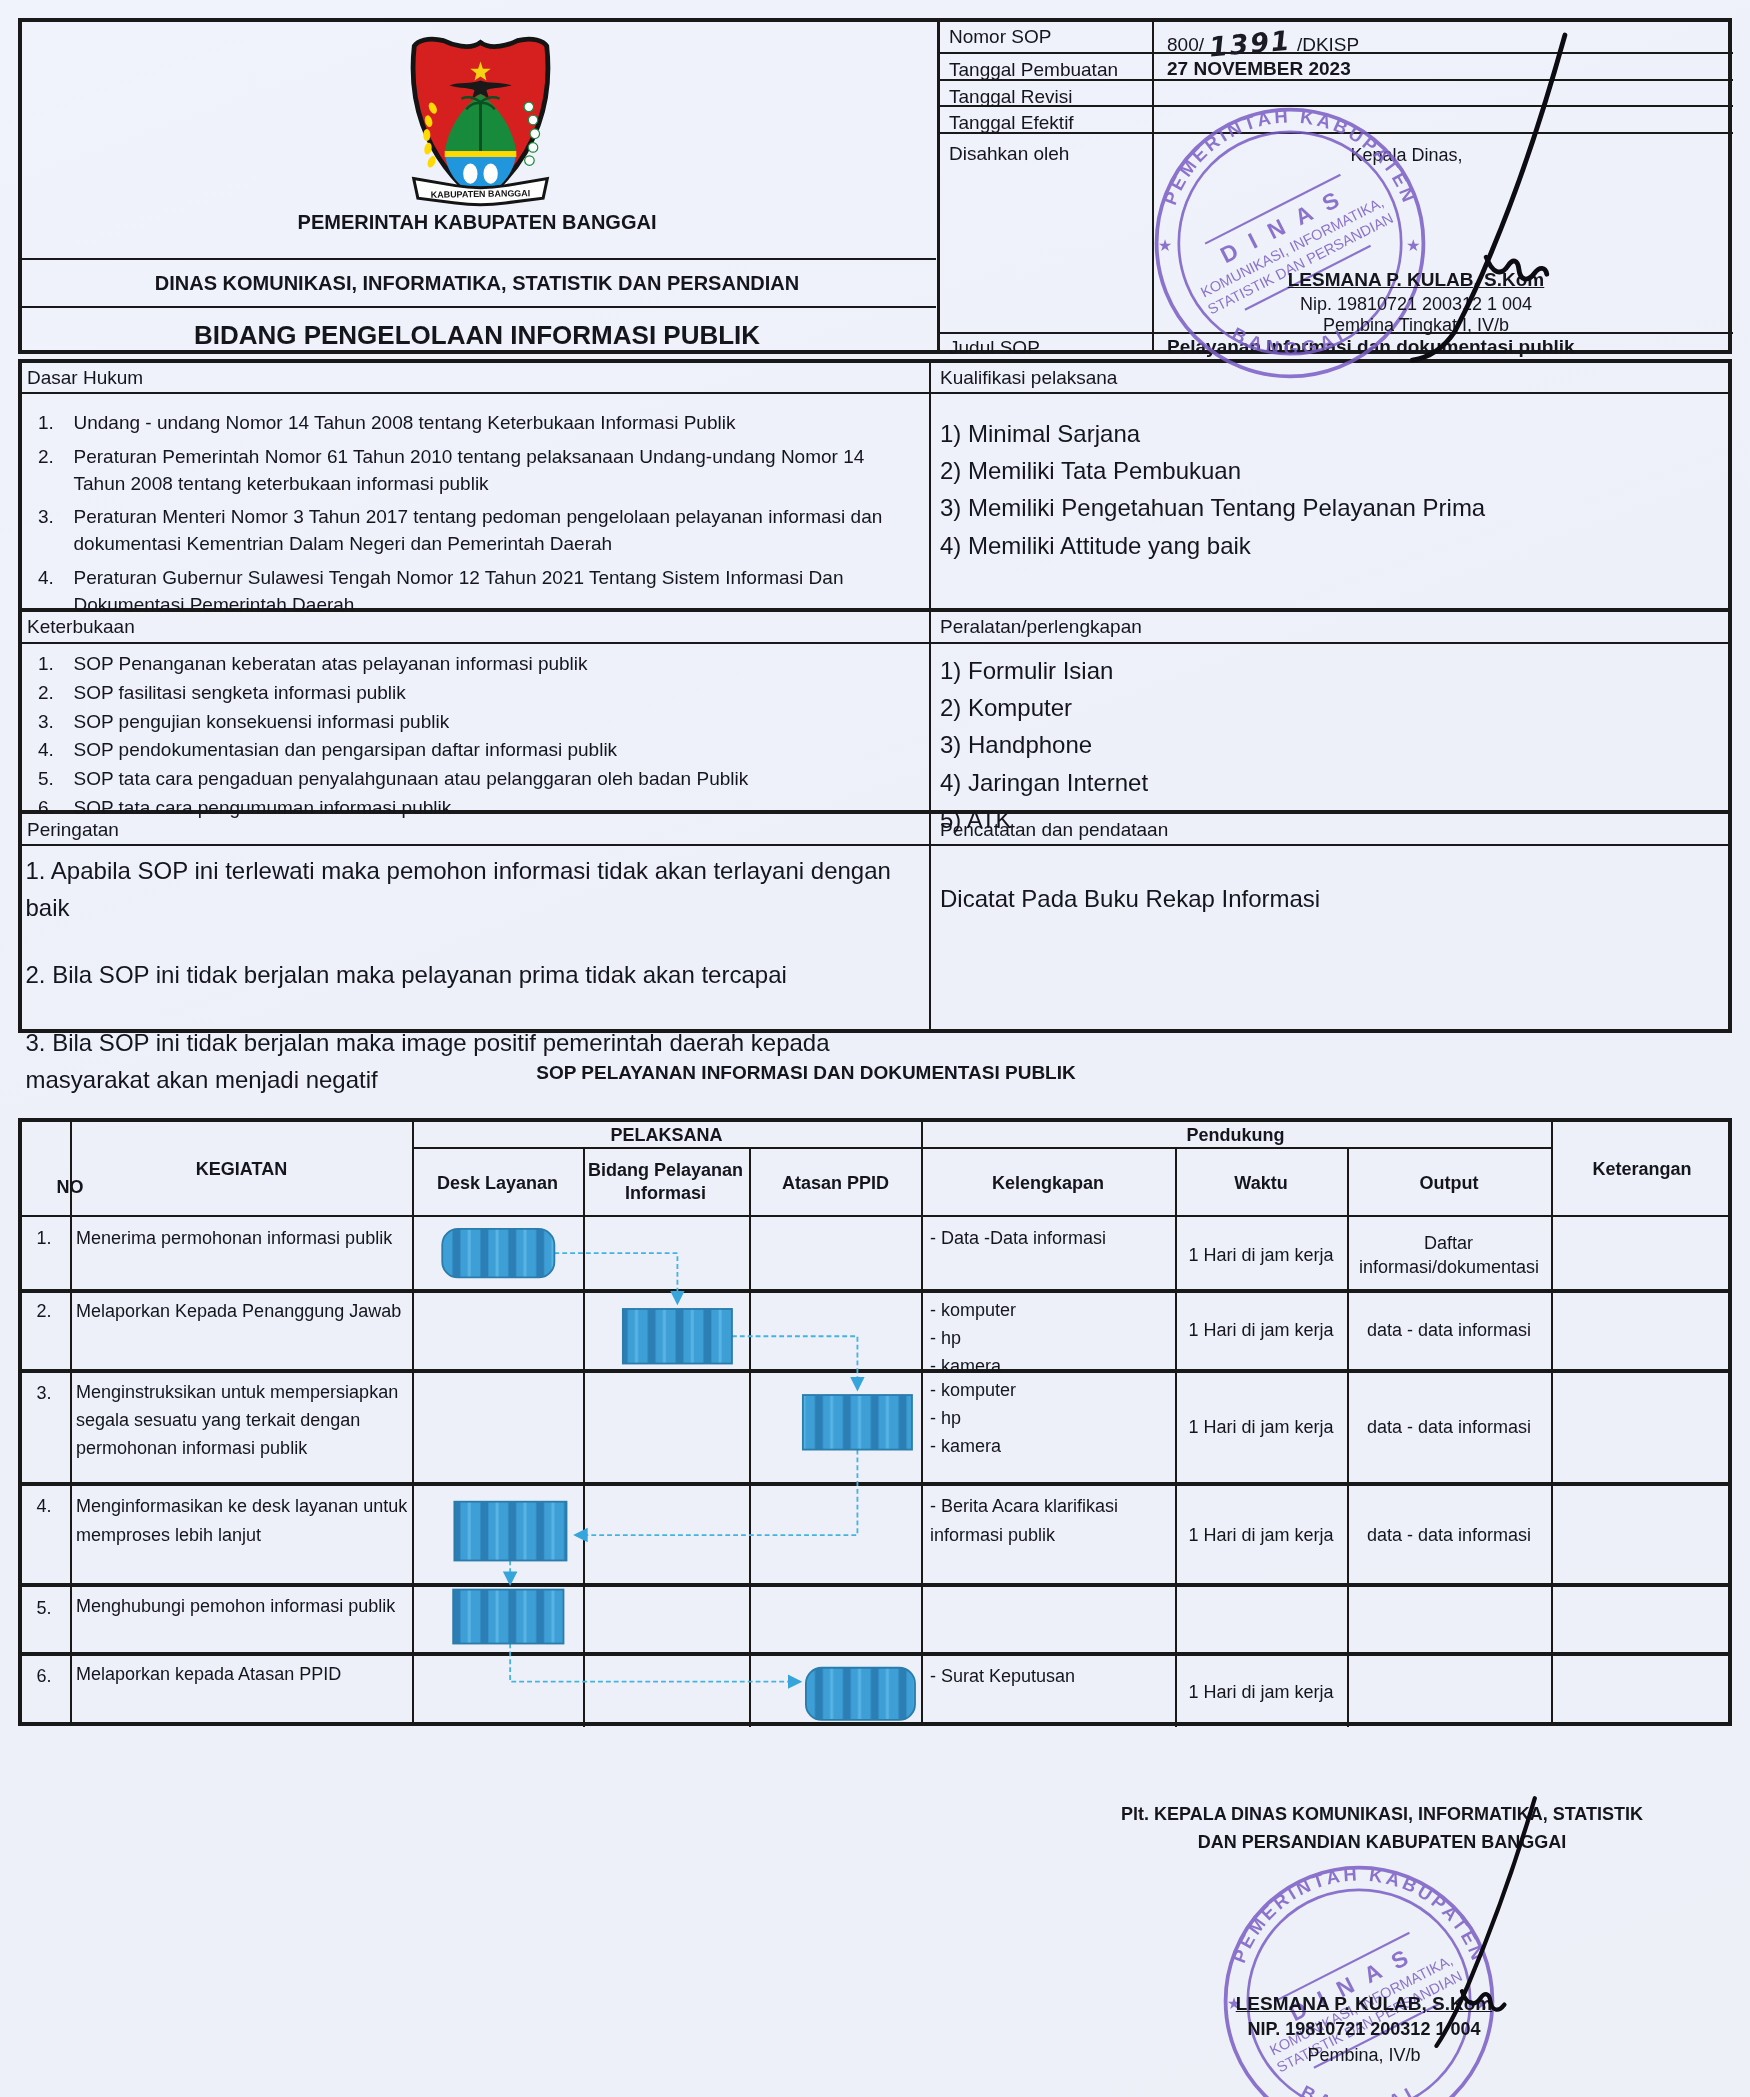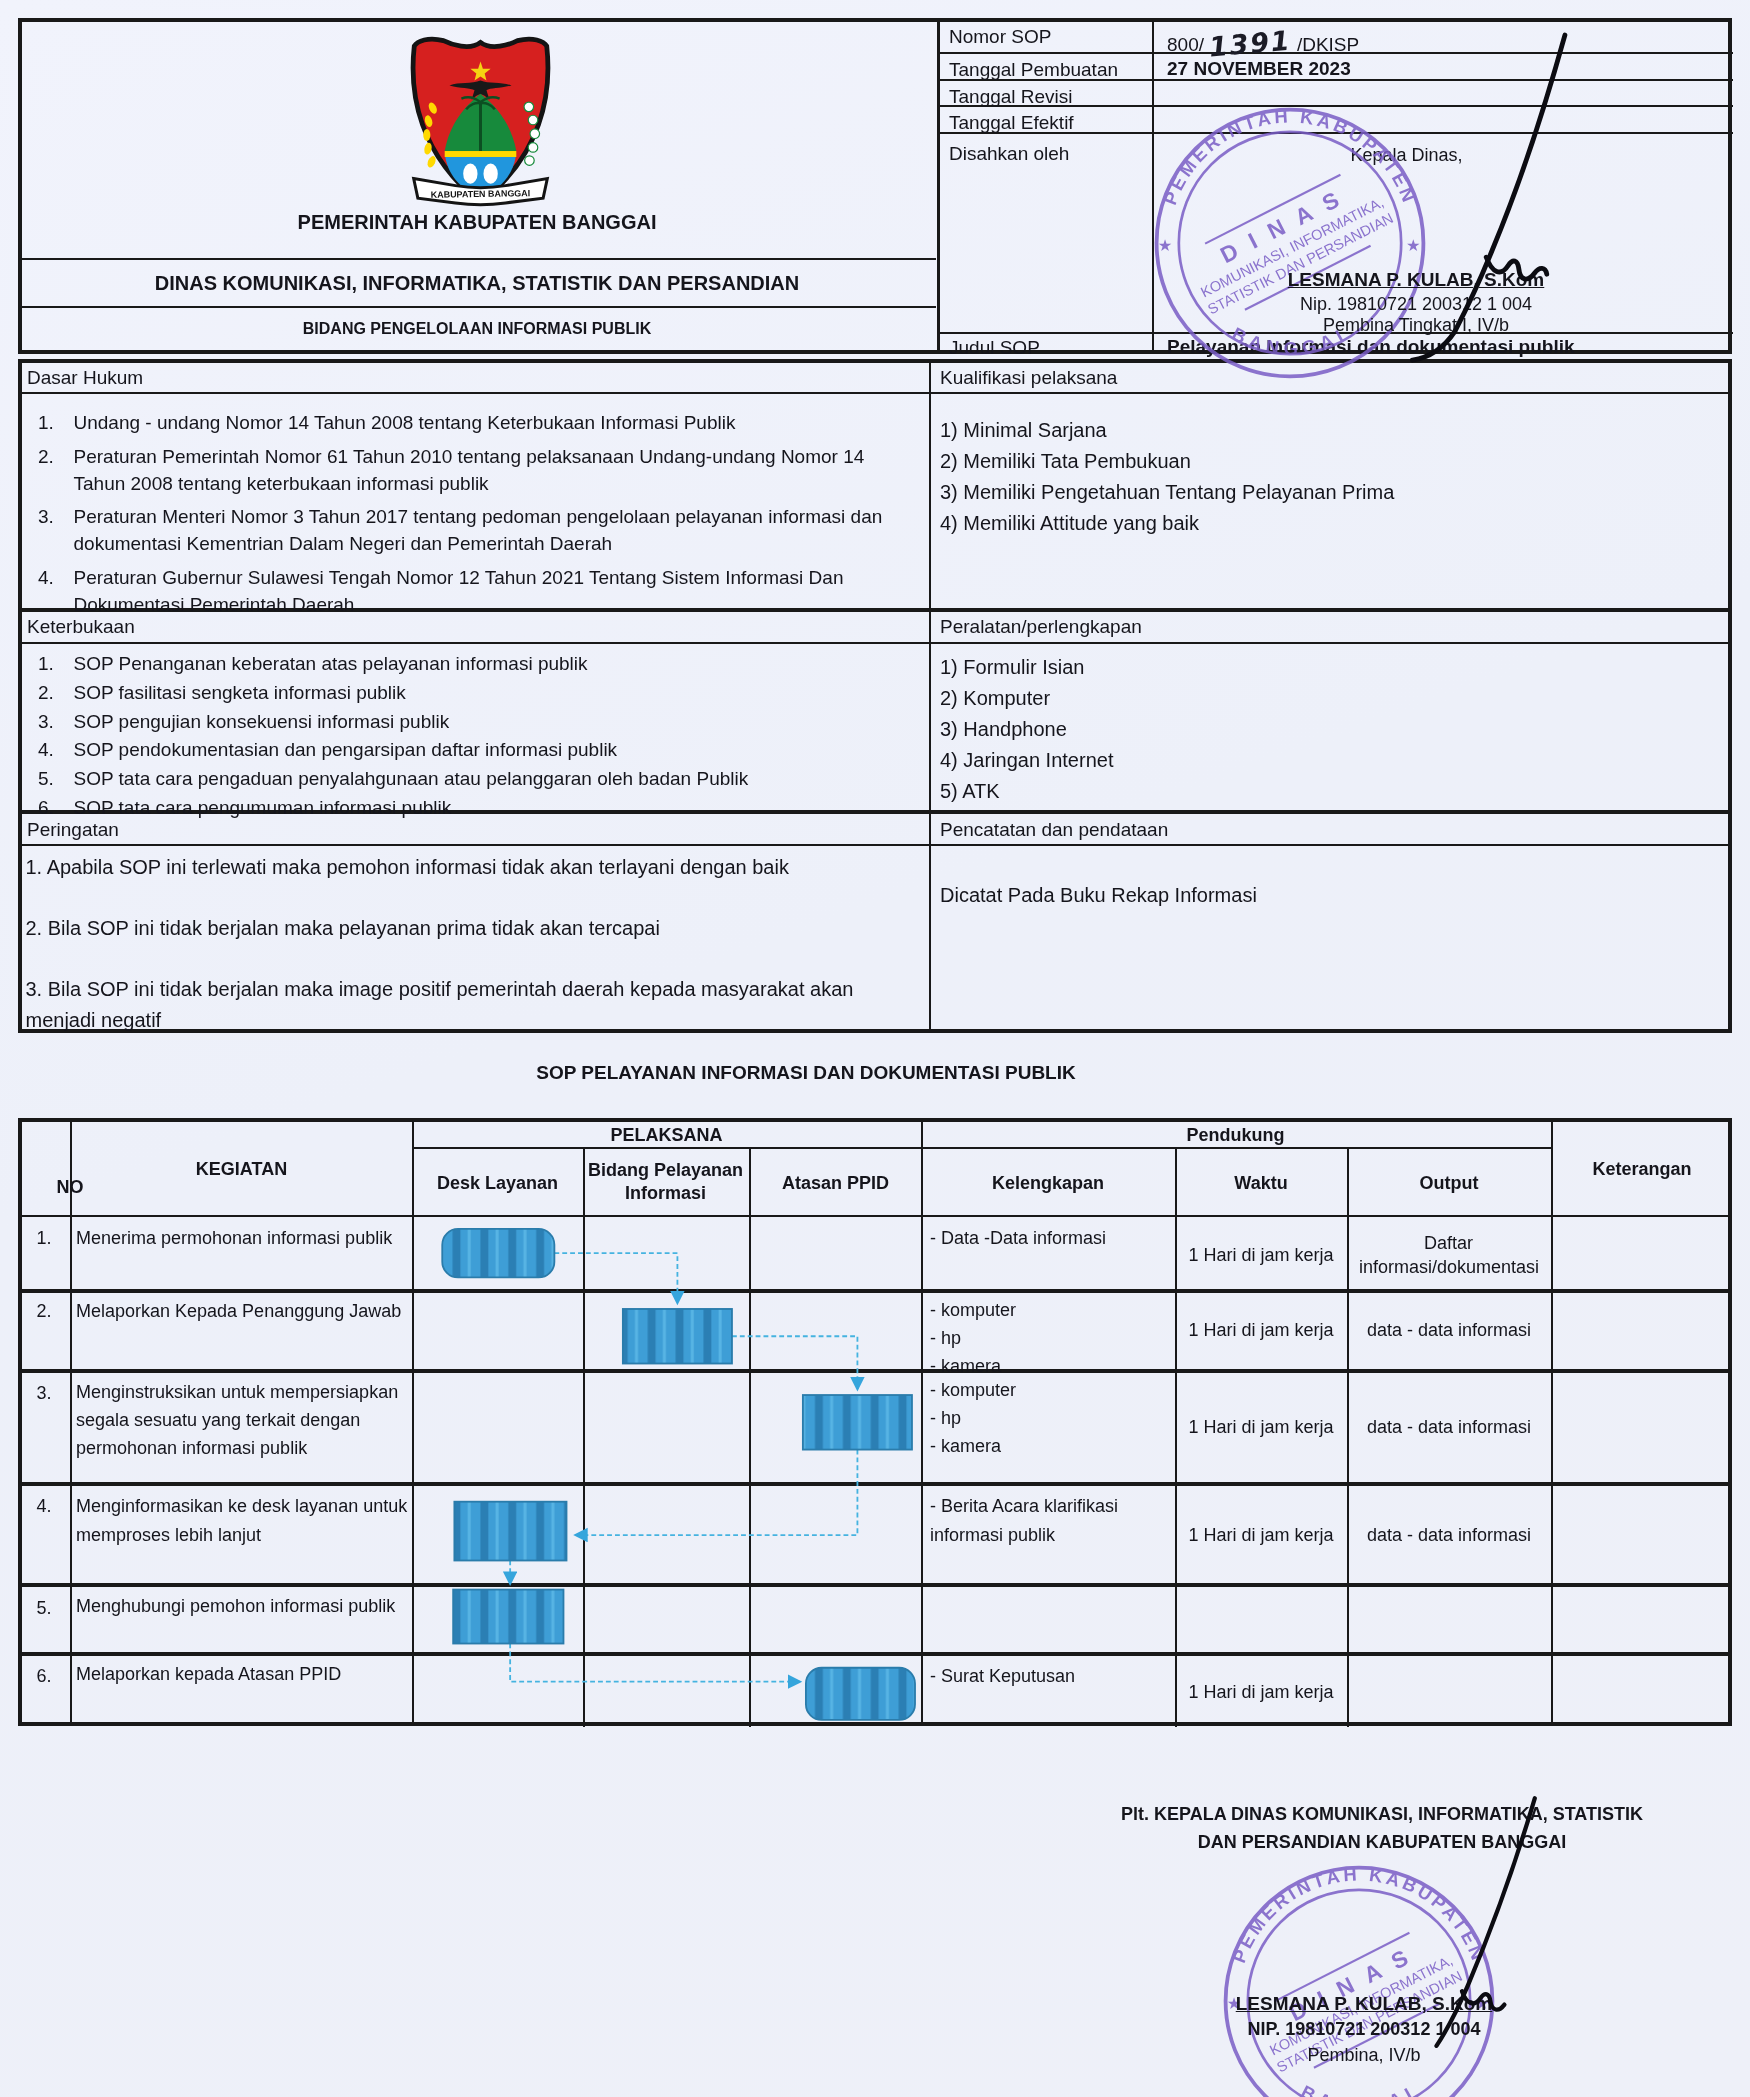--- a/index.html
+++ b/index.html
@@ -13,21 +13,21 @@
   .ctr{text-align:center;}
   .t30{font-size:18px;line-height:1.35;}
   .t31{font-size:19px;line-height:1.4;}
   .t33{font-size:20px;}
   .pre{white-space:pre-line;}
   .u{text-decoration:underline;}
   .hand{display:inline-block;font-family:"DejaVu Sans",sans-serif;font-style:italic;font-weight:bold;
         font-size:27px;transform:rotate(-5deg);letter-spacing:1.8px;position:relative;top:1.8px;color:#1b1b26;}
   .numrow{display:flex;gap:8.5px;margin-bottom:6.7px;font-size:19px;line-height:1.42;}
   .numrow .n{min-width:27px;text-align:left;}
-  .plain-item{font-size:20px;line-height:1.55;}
+  .plain-item{font-size:24px;line-height:1.55;}
   .stamp-svg{position:absolute;opacity:.85;pointer-events:none;}
   .sig-svg{position:absolute;pointer-events:none;}
   svg text{font-family:"Liberation Sans",sans-serif;}
 </style>
 </head>
 <body>
 
 <div class="page">
 
   <div class="box" style="left:18px;top:18px;width:1714px;height:336px;"></div>
@@ -66,21 +66,21 @@
         <circle cx="241" cy="173" r="8"></circle>
         <circle cx="238" cy="196" r="8"></circle>
         <circle cx="232" cy="218" r="8"></circle>
     </g>
     <path d="M38 248 L108 260 Q150 267 192 260 L262 248 L255 281 L192 289 Q150 295 108 289 L45 281 Z" fill="#ffffff" stroke="#141414" stroke-width="5"></path>
     <text x="150" y="279" text-anchor="middle" font-size="15" font-weight="bold" fill="#141414" transform="rotate(-1 150 279)">KABUPATEN BANGGAI</text>
   </svg>
 
   <div class="abs ctr b t33" style="left:18px;top:272px;width:918px;">DINAS KOMUNIKASI, INFORMATIKA, STATISTIK DAN PERSANDIAN</div>
   <div class="abs ctr b t33" style="left:18px;top:211px;width:918px;">PEMERINTAH KABUPATEN BANGGAI</div>
-  <div class="abs ctr b" style="left:18px;top:320px;width:918px;font-size:16px;">BIDANG PENGELOLAAN INFORMASI PUBLIK</div>
+  <div class="abs ctr b" style="left:18px;top:320px;width:918px;font-size:26px;">BIDANG PENGELOLAAN INFORMASI PUBLIK</div>
 
   <div class="abs t31" style="left:949px;top:24px;">Nomor SOP</div>
   <div class="abs t31" style="left:1167px;top:23px;">
     <span>800/</span>
     <span class="hand">1391</span>
     <span>/DKISP</span>
   </div>
   <div class="abs t31" style="left:949px;top:57px;">Tanggal Pembuatan</div>
   <div class="abs t31 b" style="left:1167px;top:56px;">27 NOVEMBER 2023</div>
   <div class="abs t31" style="left:949px;top:84px;">Tanggal Revisi</div>

